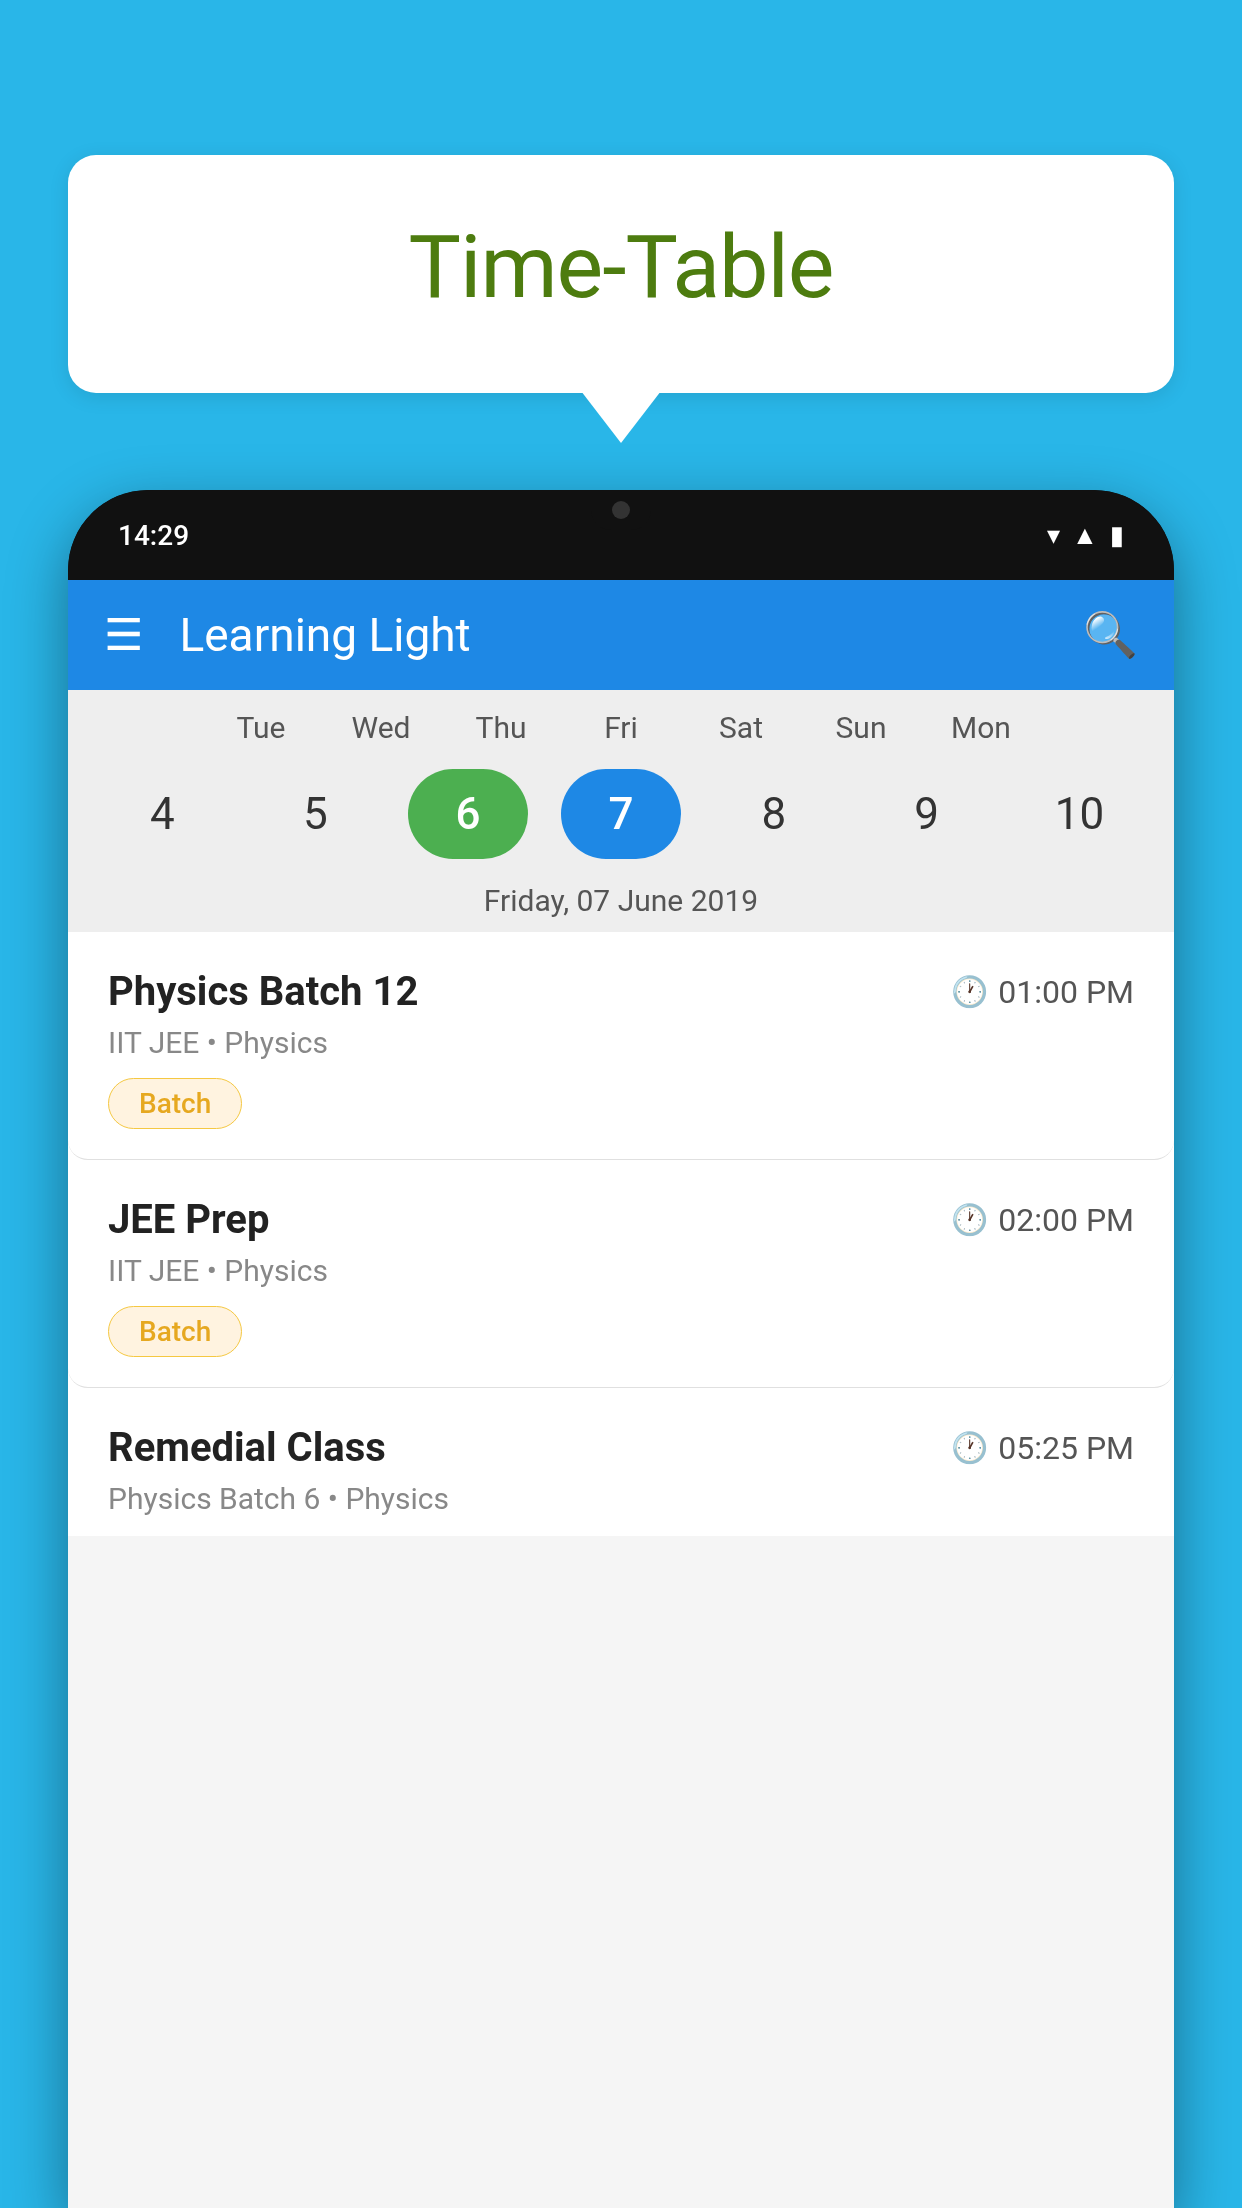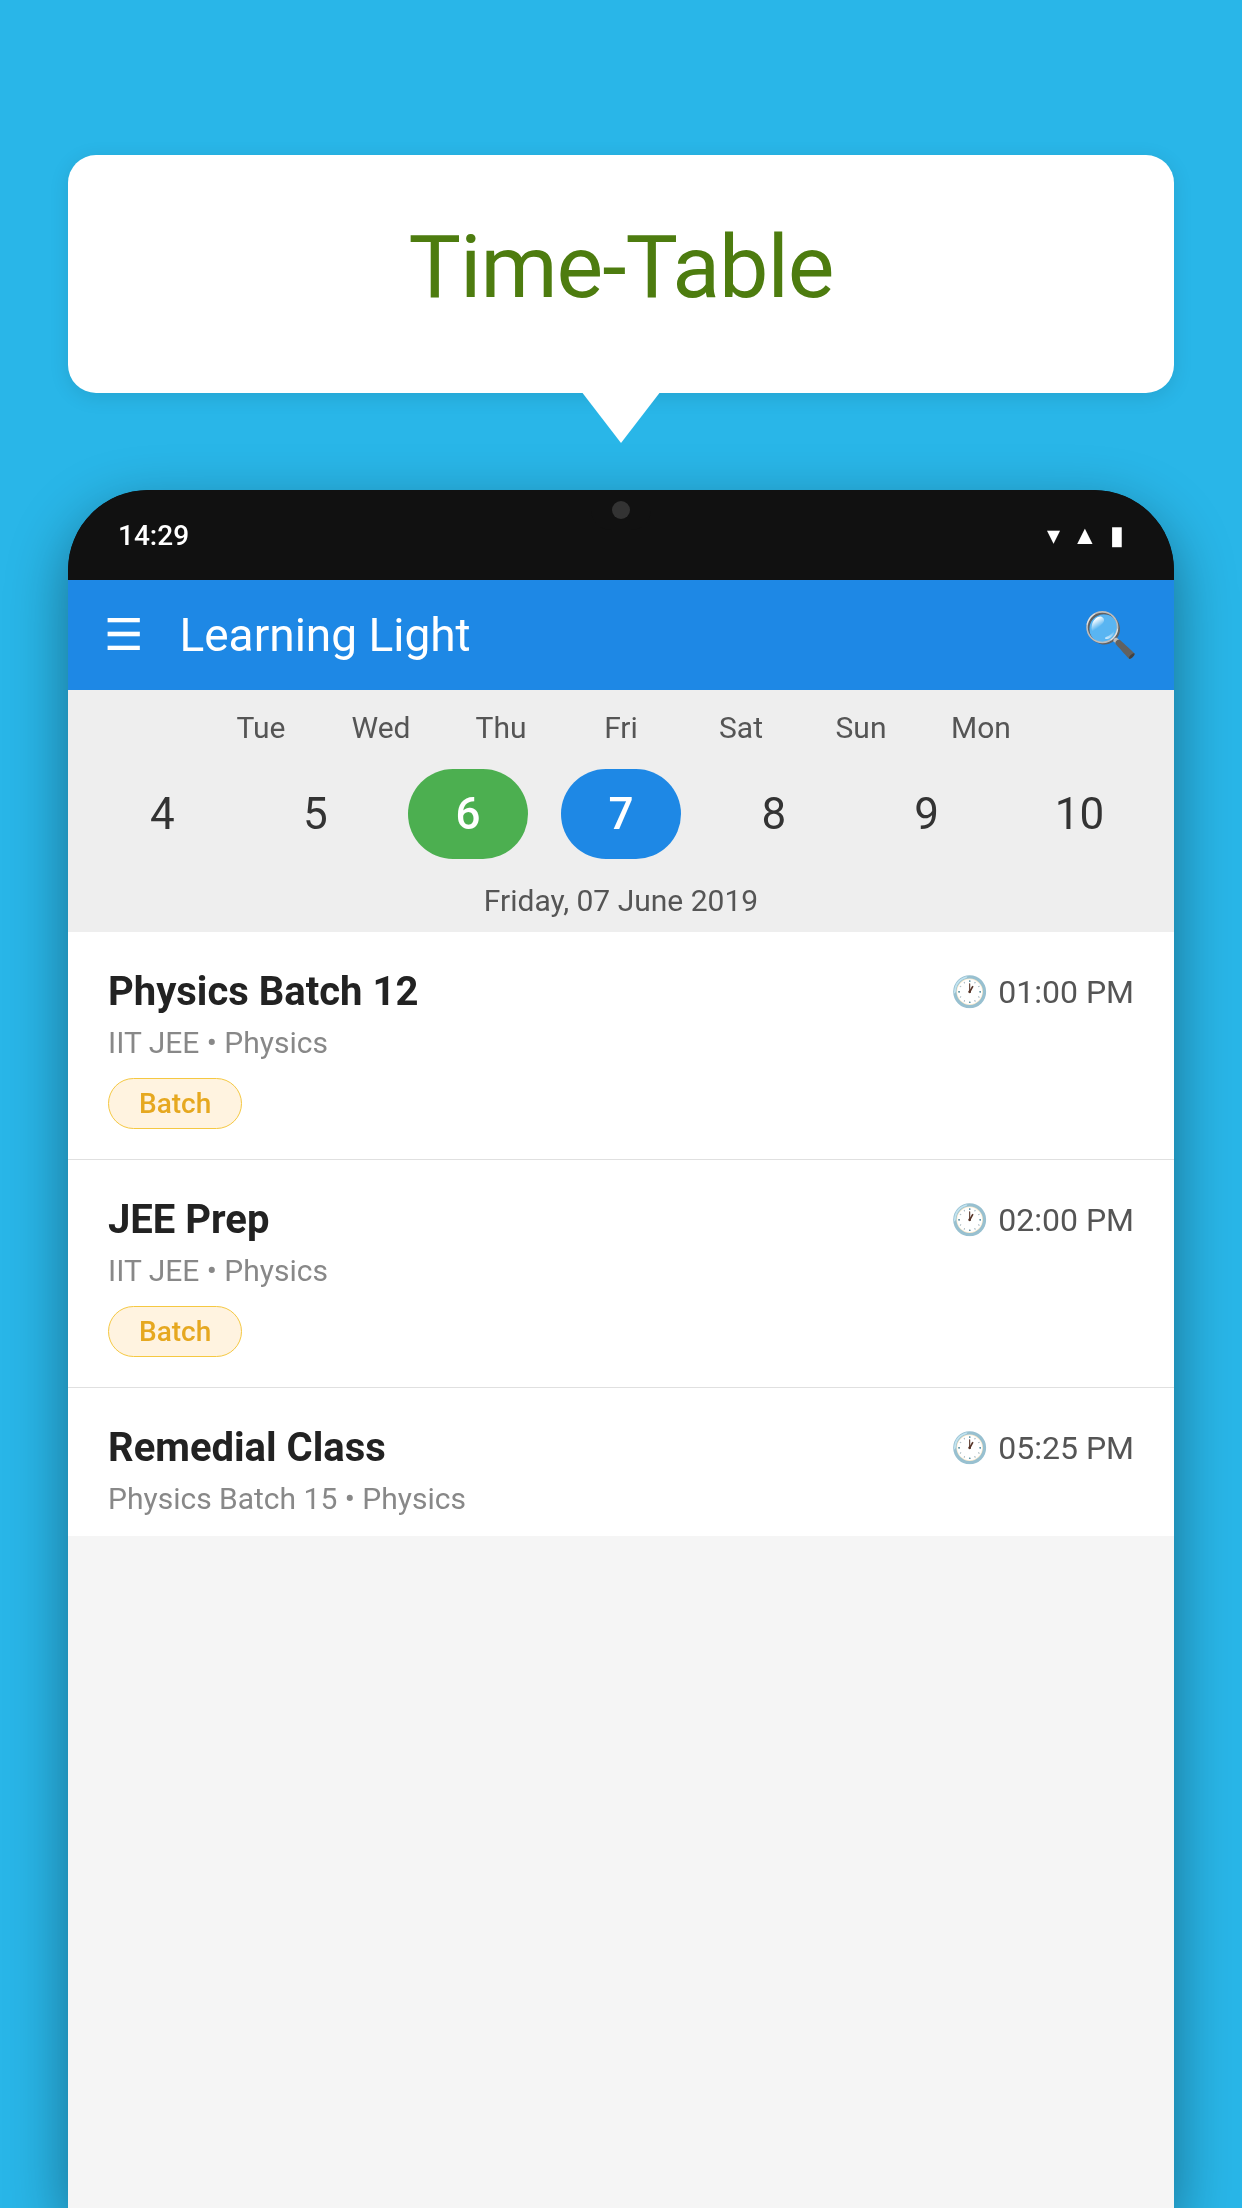--- a/index.html
+++ b/index.html
@@ -215,20 +215,21 @@
 
     
     .class-list {
       background: white;
     }
 
     .class-item {
       background: white;
       padding: 36px 40px 30px;
       border-bottom: 1px solid #E0E0E0;
+      border-radius: 20px;
     }
 
     .class-item-header {
       display: flex;
       justify-content: space-between;
       align-items: center;
       margin-bottom: 10px;
     }
 
     .class-name {
@@ -355,18 +356,18 @@
       </div>
 
       <div class="class-item-partial">
         <div class="class-item-header">
           <span class="class-name">Remedial Class</span>
           <div class="class-time">
             <span class="clock-icon">🕐</span>
             <span>05:25 PM</span>
           </div>
         </div>
-        <div class="partial-subtitle">Physics Batch 15 • Physics</div>
+        <div class="partial-subtitle">Physics Batch 6 • Physics</div>
       </div>
 
     </div>
   </div>
 </div>
 
 </body></html>

